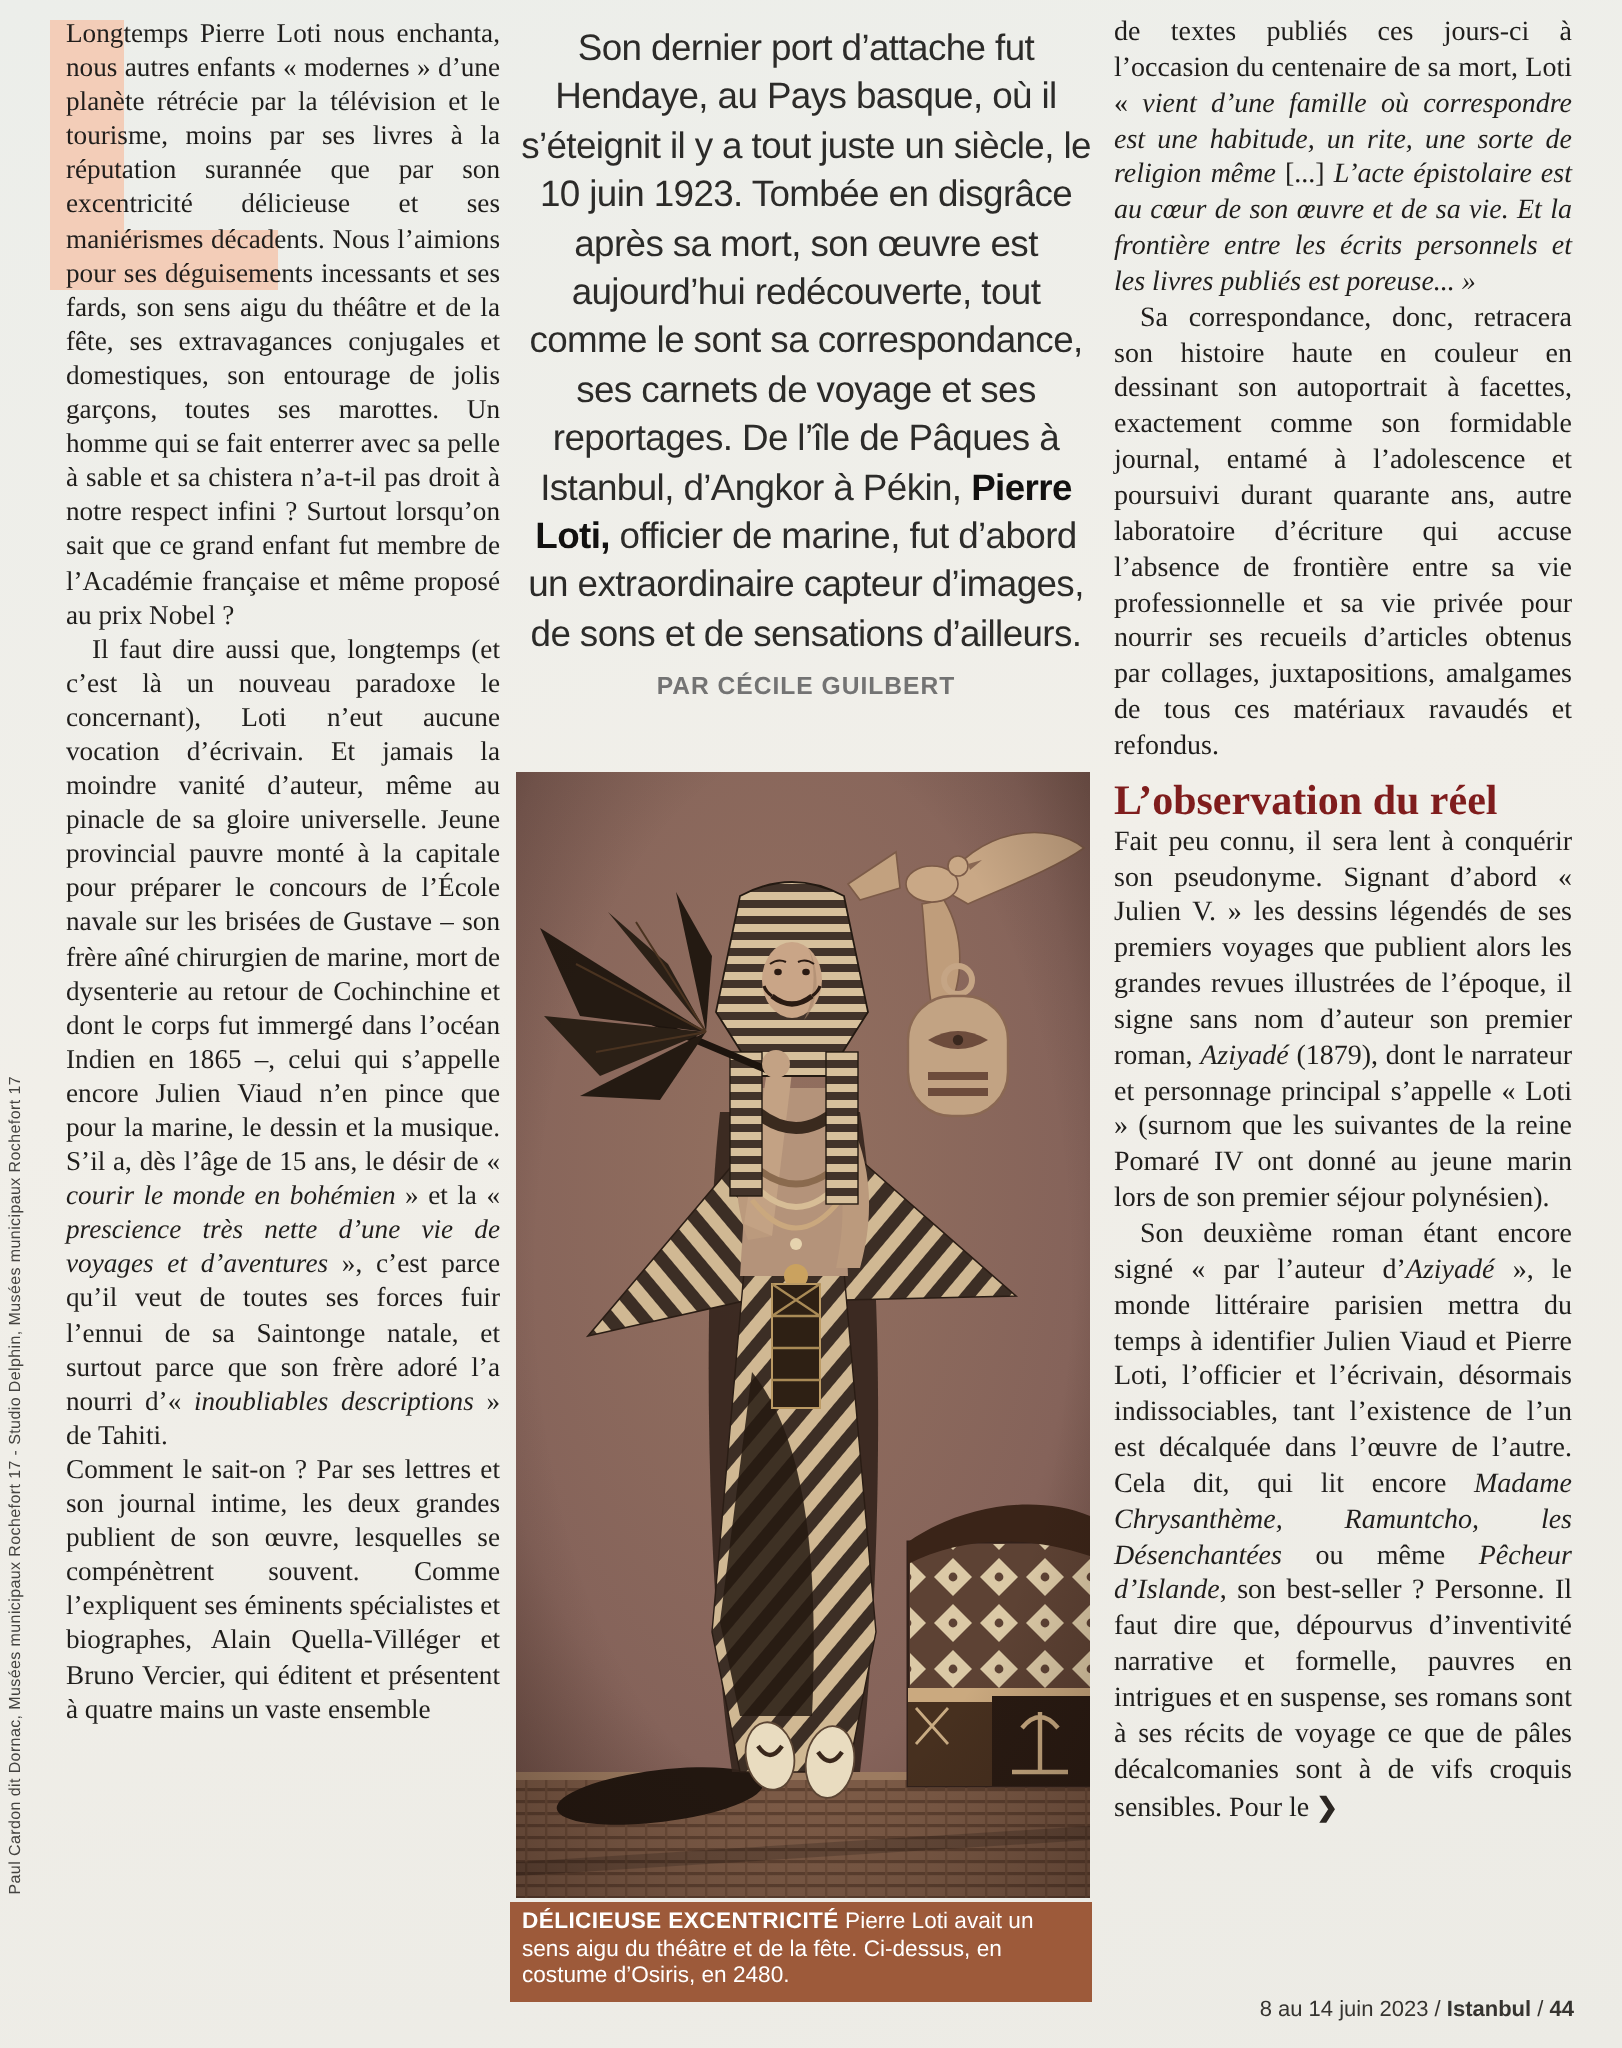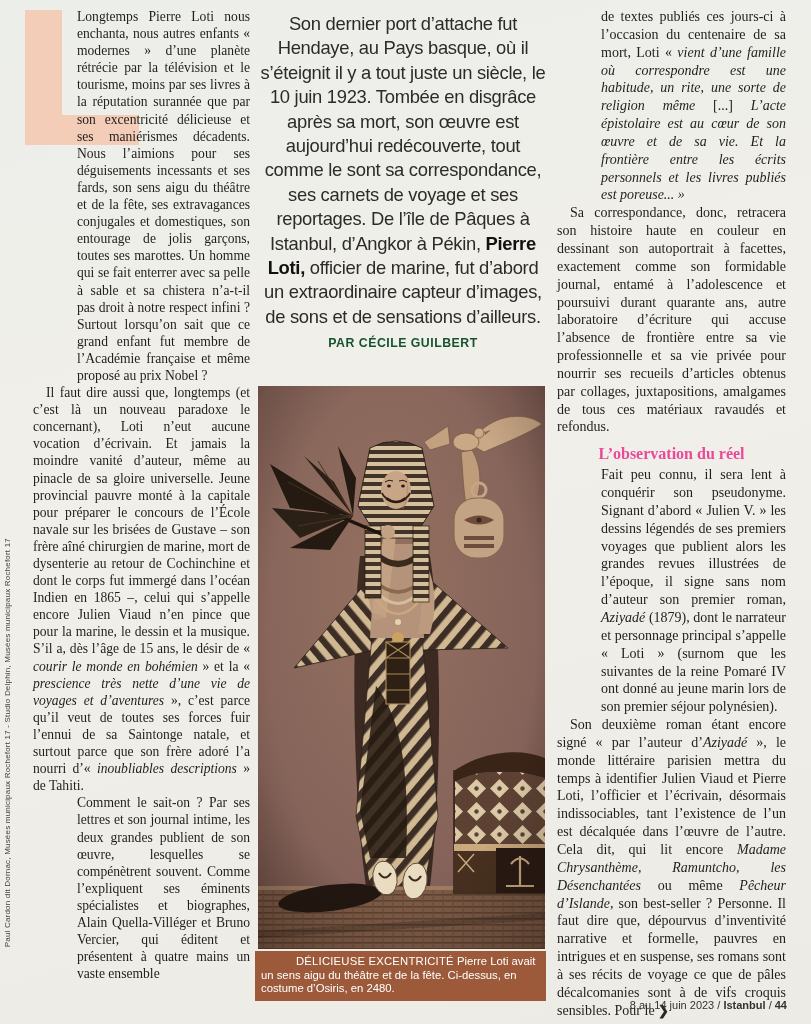--- a/index.html
+++ b/index.html
@@ -7,44 +7,44 @@
     width:811px;height:1024px;position:relative;overflow:hidden;
     background:linear-gradient(165deg,#eceeea 0%,#f1efe9 45%,#ecebe5 100%);
     font-family:"Liberation Serif",serif;color:#201e1c;
   }
   
   .dropcap-bar{position:absolute;left:25px;top:10px;width:37px;height:133px;background:#f3cdb8;z-index:1;}
   .dropcap-foot{position:absolute;left:25px;top:115px;width:114px;height:30px;background:#f3cdb8;z-index:1;}
   
   .col{position:absolute;top:8px;text-align:justify;z-index:2;hyphens:auto;-webkit-hyphens:auto;}
   .col p{margin:0;text-indent:13px;}
-  .col p.first{text-indent:0;margin-left:44px;}
-  .col h3{font-size:16px;line-height:19px;margin:8px 0 3px;font-weight:bold;text-align:center;color:#ec4899;}
+  .col p.first{text-indent:0;}
+  .col h3{font-size:21px;line-height:19px;margin:8px 0 3px;font-weight:bold;text-align:left;color:#7f1d1d;}
   .col1{left:33px;width:217px;font-size:13.6px;line-height:17.1px;}
   .col3{left:557px;width:229px;font-size:14px;line-height:17.85px;}
   .it{font-style:italic;}
   .bd{font-weight:bold;}
   
   .intro{
     position:absolute;left:258px;top:12px;width:290px;z-index:2;
     text-align:center;font-family:"Liberation Sans",sans-serif;
     font-size:18.4px;line-height:24.4px;letter-spacing:-0.3px;color:#2c2b29;
   }
   .intro .bd{color:#121110;}
-  .byline{font-size:12.3px;font-weight:bold;letter-spacing:.5px;color:#14532d;white-space:nowrap;}
+  .byline{font-size:12.3px;font-weight:bold;letter-spacing:.5px;color:#737373;white-space:nowrap;}
   
   .photo{position:absolute;left:258px;top:386px;width:287px;height:563px;z-index:2;}
   .photo svg{display:block;}
   
   .caption{
     position:absolute;left:255px;top:951px;width:291px;box-sizing:border-box;z-index:3;
     background:#9d5a3a;color:#ffffff;font-family:"Liberation Sans",sans-serif;
     font-size:11.3px;line-height:13.6px;padding:4px 6px 5px 6px;text-align:left;
   }
-  .cap-label{font-weight:normal;letter-spacing:.2px;margin-left:35px;}
+  .cap-label{font-weight:bold;letter-spacing:.2px;}
   
   .credit{
     position:absolute;left:3px;top:538px;max-height:470px;overflow:hidden;z-index:2;
     writing-mode:vertical-rl;transform:rotate(180deg);
     font-family:"Liberation Sans",sans-serif;font-size:8px;letter-spacing:.2px;color:#444340;white-space:nowrap;
   }
   
   .footer{
     position:absolute;right:24px;top:999px;z-index:2;
     font-family:"Liberation Sans",sans-serif;font-size:11px;color:#35332f;

